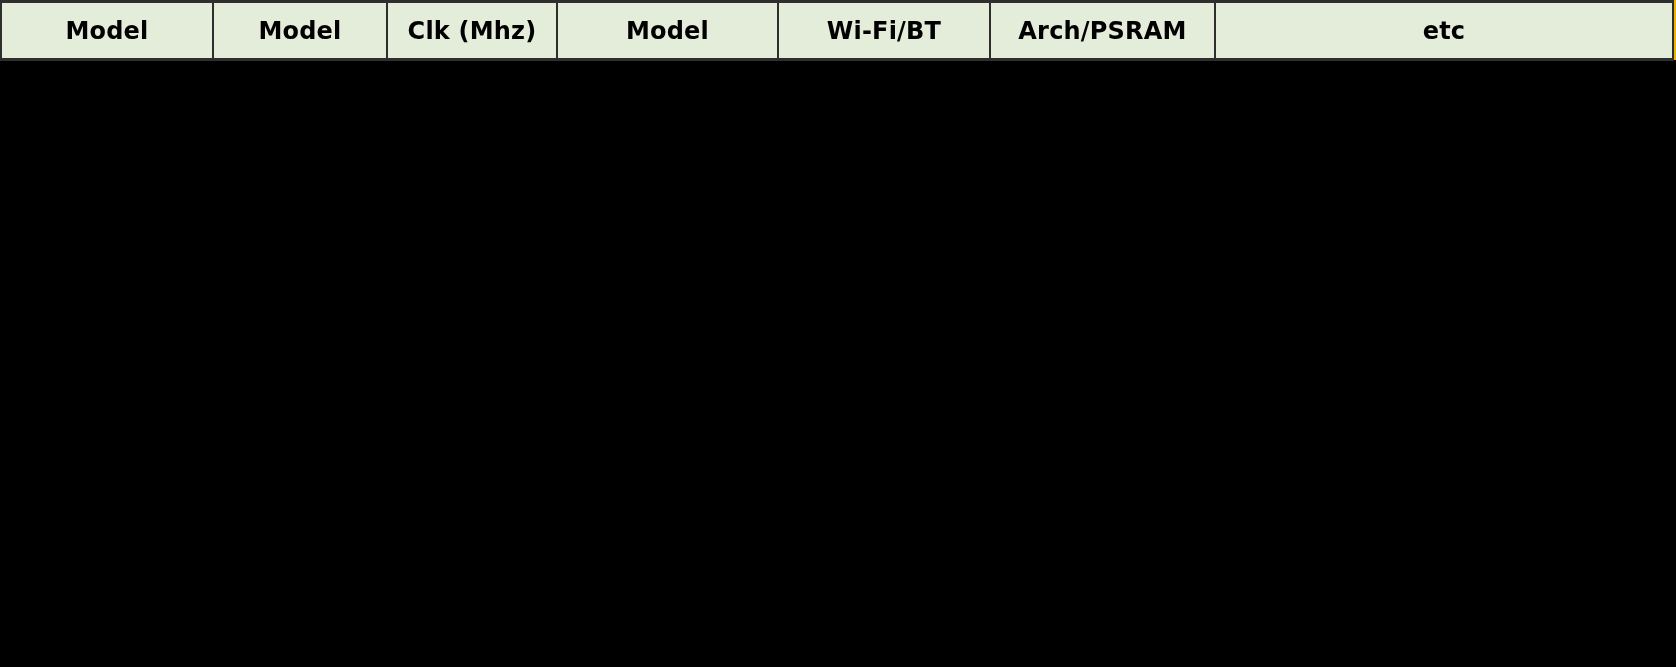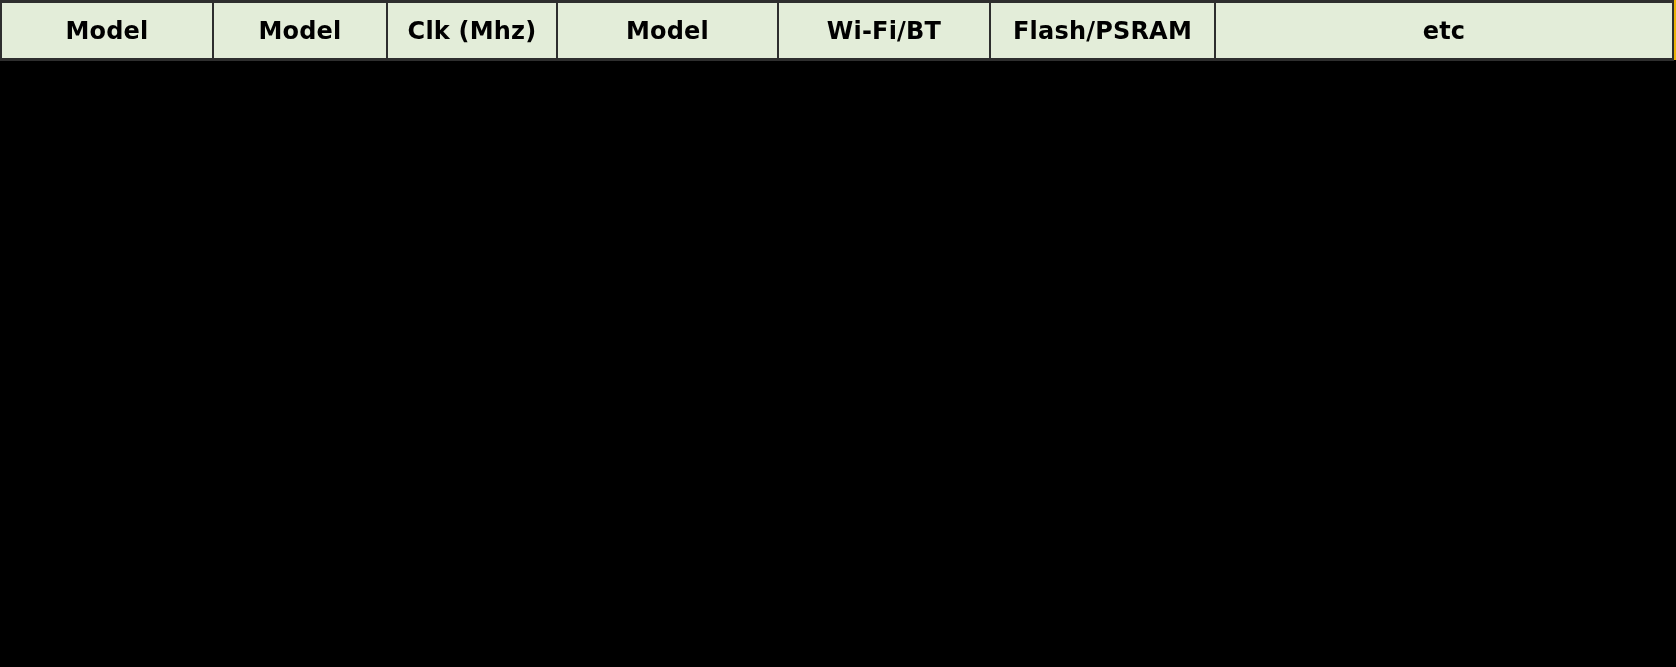--- a/index.html
+++ b/index.html
@@ -79,20 +79,20 @@
       <col style="width:225px">
       <col style="width:458px">
     </colgroup>
     <thead>
       <tr>
         <th>Model</th>
         <th>Model</th>
         <th>Clk (Mhz)</th>
         <th>Model</th>
         <th>Wi-Fi/BT</th>
-        <th>Flash/PSRAM</th>
+        <th>Arch/PSRAM</th>
         <th>etc</th>
       </tr>
     </thead>
     <tbody></tbody>
   </table>
 
 </div>
 
 </body></html>

